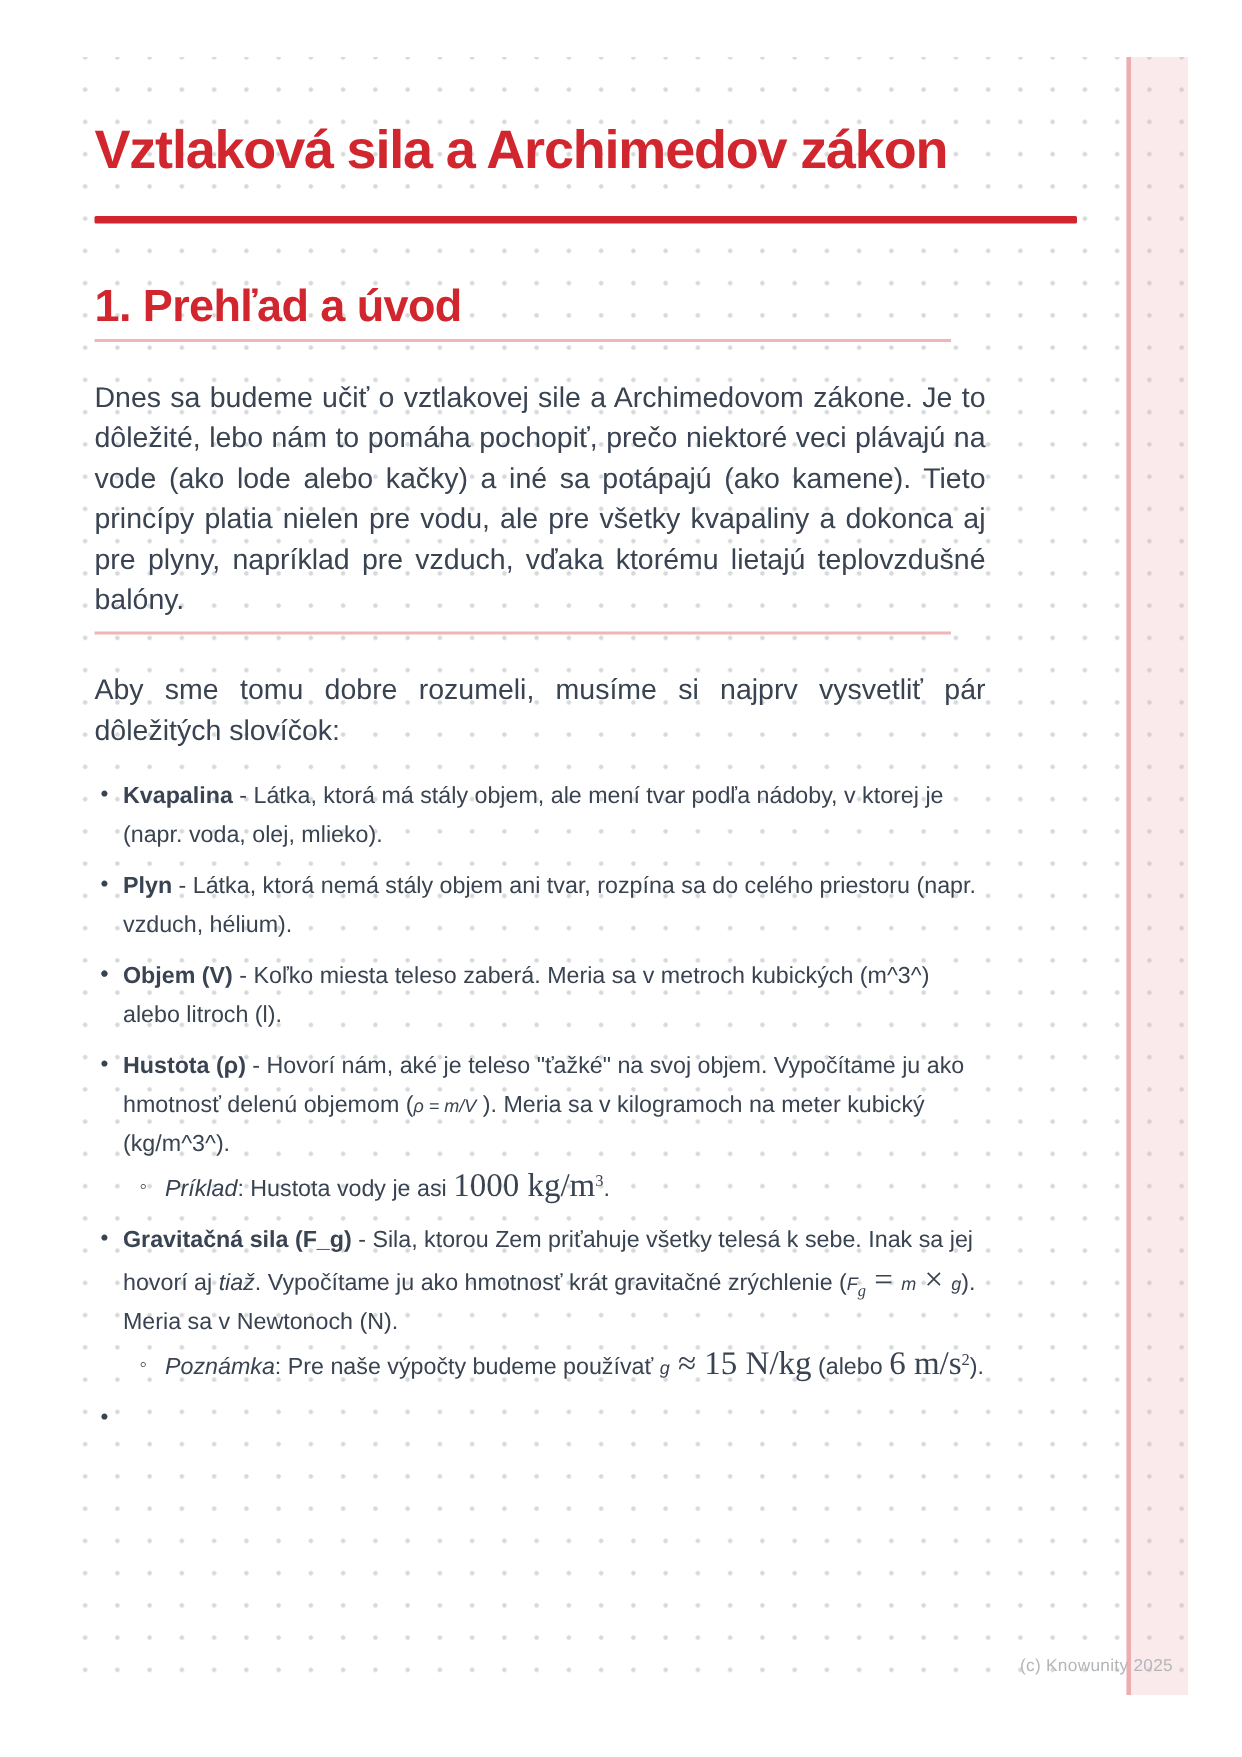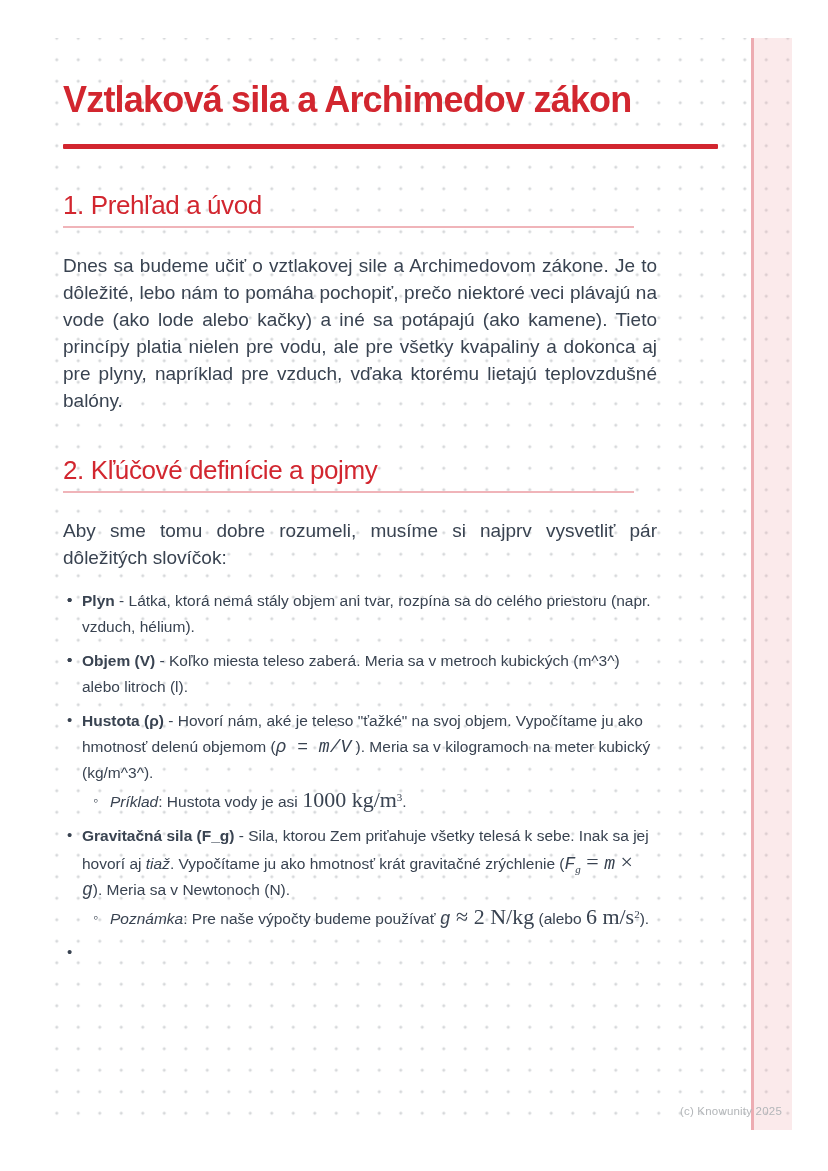--- a/index.html
+++ b/index.html
@@ -42,21 +42,21 @@
     font-size:36px;line-height:48px;font-weight:800;
     letter-spacing:-0.8px;
     color:var(--red);
   }
   .title-rule{
     width:655px;height:5px;background:var(--red);
     margin-top:20px;border-radius:1px;
   }
   h2.section-heading{
     margin:42px 0 0 0;
-    font-size:26px;line-height:28px;font-weight:400;
+    font-size:30px;line-height:28px;font-weight:700;
     letter-spacing:-0.4px;
     color:var(--red);
   }
   .heading-rule{
     width:571px;height:2px;background:var(--pink-rule);
     margin-top:7px;
   }
   p.body-par{
     width:594px;
     margin:24px 0 0 0;
@@ -86,21 +86,21 @@
   li.sub-item{
     position:relative;
     padding-left:20px;
   }
   .sub-bullet{
     position:absolute;left:3px;top:0;
     font-size:14px;color:var(--body);
   }
   .seg-b{font-weight:700;}
   .seg-i{font-style:italic;}
-  .seg-m{font-family:Liberation Mono, monospace;font-style:italic;font-size:18px;}
+  .seg-m{font-family:Liberation Sans, sans-serif;font-style:italic;font-size:12px;}
   .seg-mr{font-family:Liberation Serif, serif;font-size:22px;}
   .seg-sup{font-family:"Liberation Serif", serif;font-size:11px;vertical-align:super;line-height:0;}
   .seg-sb{font-family:"Liberation Serif", serif;font-style:italic;font-size:11px;vertical-align:sub;line-height:0;}
   .watermark{
     position:absolute;right:10px;bottom:13px;
     font-size:11.5px;letter-spacing:0.2px;
     color:var(--watermark);
     z-index:3;
     margin-top:36px;
   }
@@ -112,33 +112,32 @@
   <div class="stripe"></div>
 
   <div class="content">
     <h1 class="doc-title">Vztlaková sila a Archimedov zákon</h1>
     <div class="title-rule"></div>
 
     <h2 class="section-heading">1. Prehľad a úvod</h2>
     <div class="heading-rule"></div>
     <p class="body-par">Dnes sa budeme učiť o vztlakovej sile a Archimedovom zákone. Je to dôležité, lebo nám to pomáha pochopiť, prečo niektoré veci plávajú na vode (ako lode alebo kačky) a iné sa potápajú (ako kamene). Tieto princípy platia nielen pre vodu, ale pre všetky kvapaliny a dokonca aj pre plyny, napríklad pre vzduch, vďaka ktorému lietajú teplovzdušné balóny.</p>
 
-    <h2 class="section-heading">2. Kľúčové definície a pojmy</h2>
     <div class="heading-rule"></div>
     <p class="body-par">Aby sme tomu dobre rozumeli, musíme si najprv vysvetliť pár dôležitých slovíčok:</p>
 
     <ul class="defs">
-        <li class="def-item"><span class="bullet">•</span></li>
+        <li class="def-item"><span class="bullet">•</span><span><span class="seg-b">Kvapalina</span><span class="seg-n"> - Látka, ktorá má stály objem, ale mení tvar podľa nádoby, v ktorej je (napr. voda, olej, mlieko).</span></span></li>
         <li class="def-item"><span class="bullet">•</span><span><span class="seg-b">Plyn</span><span class="seg-n"> - Látka, ktorá nemá stály objem ani tvar, rozpína sa do celého priestoru (napr. vzduch, hélium).</span></span></li>
         <li class="def-item"><span class="bullet">•</span></li>
         <li class="def-item"><span class="bullet">•</span><span><span class="seg-b">Objem (V)</span><span class="seg-n"> - Koľko miesta teleso zaberá. Meria sa v metroch kubických (m^3^) alebo litroch (l).</span></span></li>
         <li class="def-item"><span class="bullet">•</span><span><span class="seg-b">Hustota (ρ)</span><span class="seg-n"> - Hovorí nám, aké je teleso "ťažké" na svoj objem. Vypočítame ju ako hmotnosť delenú objemom (</span><span class="seg-m">ρ = m/V</span><span class="seg-n"> ). Meria sa v kilogramoch na meter kubický (kg/m^3^).</span></span><ul class="sub-list">
             <li class="sub-item"><span class="sub-bullet">◦</span><span><span class="seg-i">Príklad</span><span class="seg-n">: Hustota vody je asi </span><span class="seg-mr">1000 kg/m</span><span class="seg-sup">3</span><span class="seg-n">.</span></span></li>
           </ul></li>
         <li class="def-item"><span class="bullet">•</span><span><span class="seg-b">Gravitačná sila (F_g)</span><span class="seg-n"> - Sila, ktorou Zem priťahuje všetky telesá k sebe. Inak sa jej hovorí aj </span><span class="seg-i">tiaž</span><span class="seg-n">. Vypočítame ju ako hmotnosť krát gravitačné zrýchlenie (</span><span class="seg-m">F</span><span class="seg-sb">g</span><span class="seg-mr"> = </span><span class="seg-m">m</span><span class="seg-mr"> × </span><span class="seg-m">g</span><span class="seg-n">). Meria sa v Newtonoch (N).</span></span><ul class="sub-list">
-            <li class="sub-item"><span class="sub-bullet">◦</span><span><span class="seg-i">Poznámka</span><span class="seg-n">: Pre naše výpočty budeme používať </span><span class="seg-m">g</span><span class="seg-mr"> ≈ 2 N/kg</span><span class="seg-n"> (alebo </span><span class="seg-mr">6 m/s</span><span class="seg-sup">2</span><span class="seg-n">).</span></span></li>
+            <li class="sub-item"><span class="sub-bullet">◦</span><span><span class="seg-i">Poznámka</span><span class="seg-n">: Pre naše výpočty budeme používať </span><span class="seg-m">g</span><span class="seg-mr"> ≈ 15 N/kg</span><span class="seg-n"> (alebo </span><span class="seg-mr">6 m/s</span><span class="seg-sup">2</span><span class="seg-n">).</span></span></li>
           </ul></li>
         <li class="def-item"><span class="bullet">•</span></li>
       </ul>
   </div>
 
   <div class="watermark">(c) Knowunity 2025</div>
 </div>
 
 </body></html>

